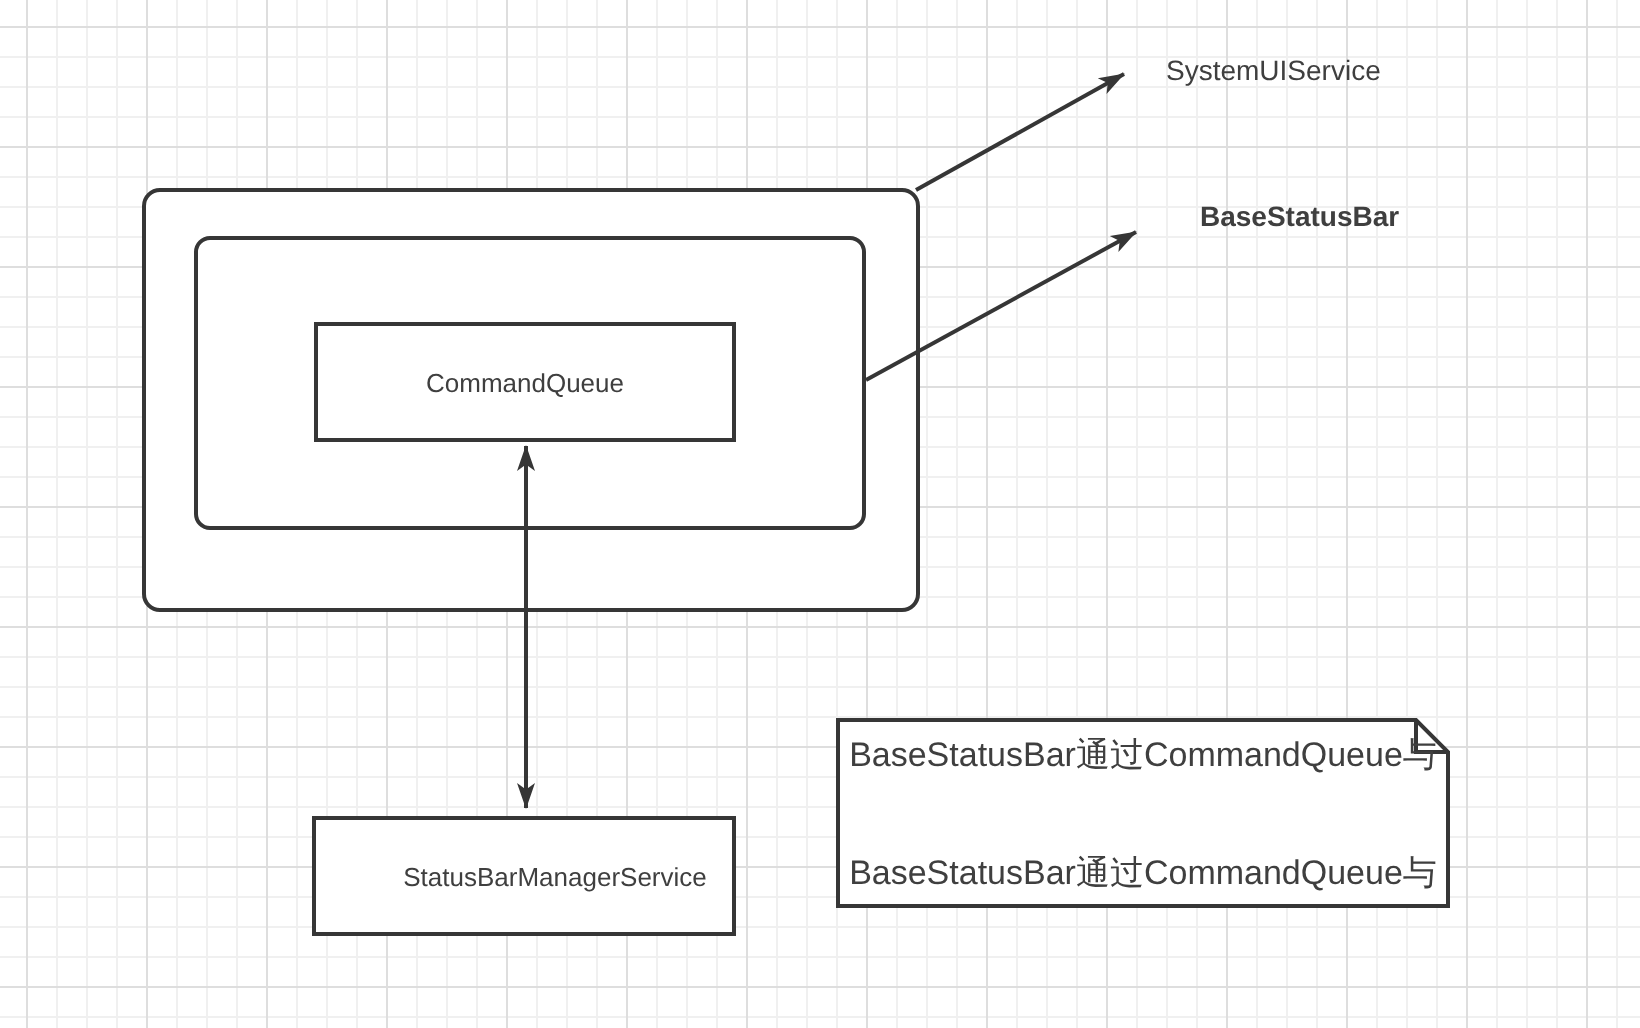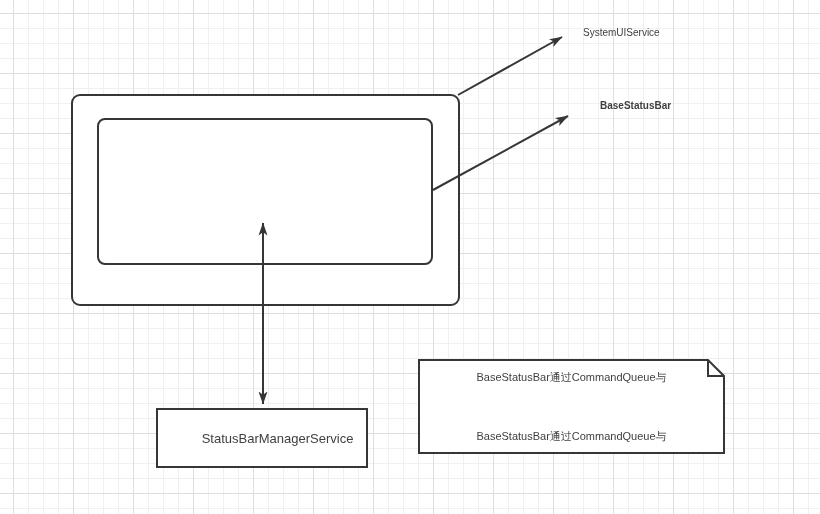--- a/index.html
+++ b/index.html
@@ -38,49 +38,52 @@
 
   .node{
     display:flex;align-items:center;justify-content:center;
     font-size:13px;color:var(--text);text-align:center;
   }
   .cq-box{left:157px;top:161px;width:211px;height:60px;}
   .sbms-box{left:156px;top:408px;width:212px;height:60px;padding-left:31px;}
 
   .float-label{
     position:absolute;
-    font-size:10px;color:var(--text);
+    font-size:14px;color:var(--text);
     white-space:nowrap;
   }
   .lbl-sys{left:583px;top:27px;}
   .lbl-bsb{left:600px;top:100px;font-weight:bold;}
 
   .note{
     position:absolute;left:418px;top:359px;width:307px;height:95px;
   }
   .note svg{position:absolute;left:0;top:0;display:block;}
   .note-text{
     position:absolute;left:0;top:0;width:100%;height:100%;
     display:flex;flex-direction:column;align-items:center;justify-content:center;
-    font-size:11px;line-height:19px;color:var(--text);text-align:center;gap:40px;
+    font-size:17px;line-height:19px;color:var(--text);text-align:center;gap:40px;
   }
 
   .arrows{
     position:absolute;left:0;top:0;width:820px;height:514px;
     pointer-events:none;
   }
 </style>
 </head>
 <body>
 
 <div class="canvas">
 
   <div class="shape rounded outer-box"></div>
   <div class="shape inner-box"></div>
 
+  <div class="shape node cq-box">
+    <span>CommandQueue</span>
+  </div>
 
   <div class="shape node sbms-box">
     <span>StatusBarManagerService</span>
   </div>
 
   <div class="float-label lbl-sys">SystemUIService</div>
   <div class="float-label lbl-bsb">BaseStatusBar</div>
 
   <div class="note">
     <svg width="307" height="95" viewBox="0 0 307 95">

